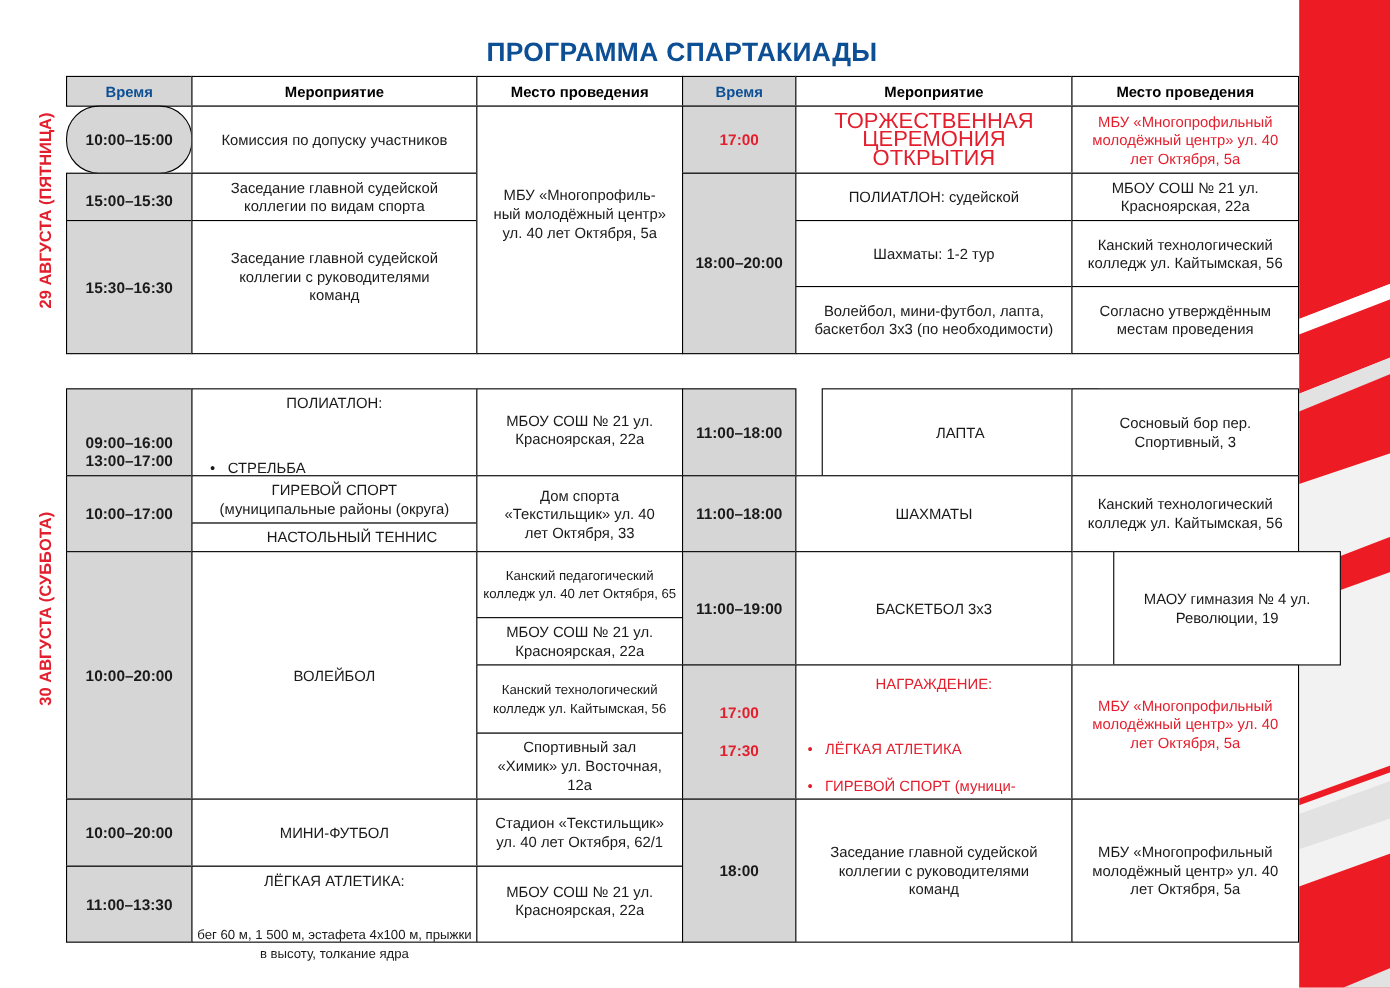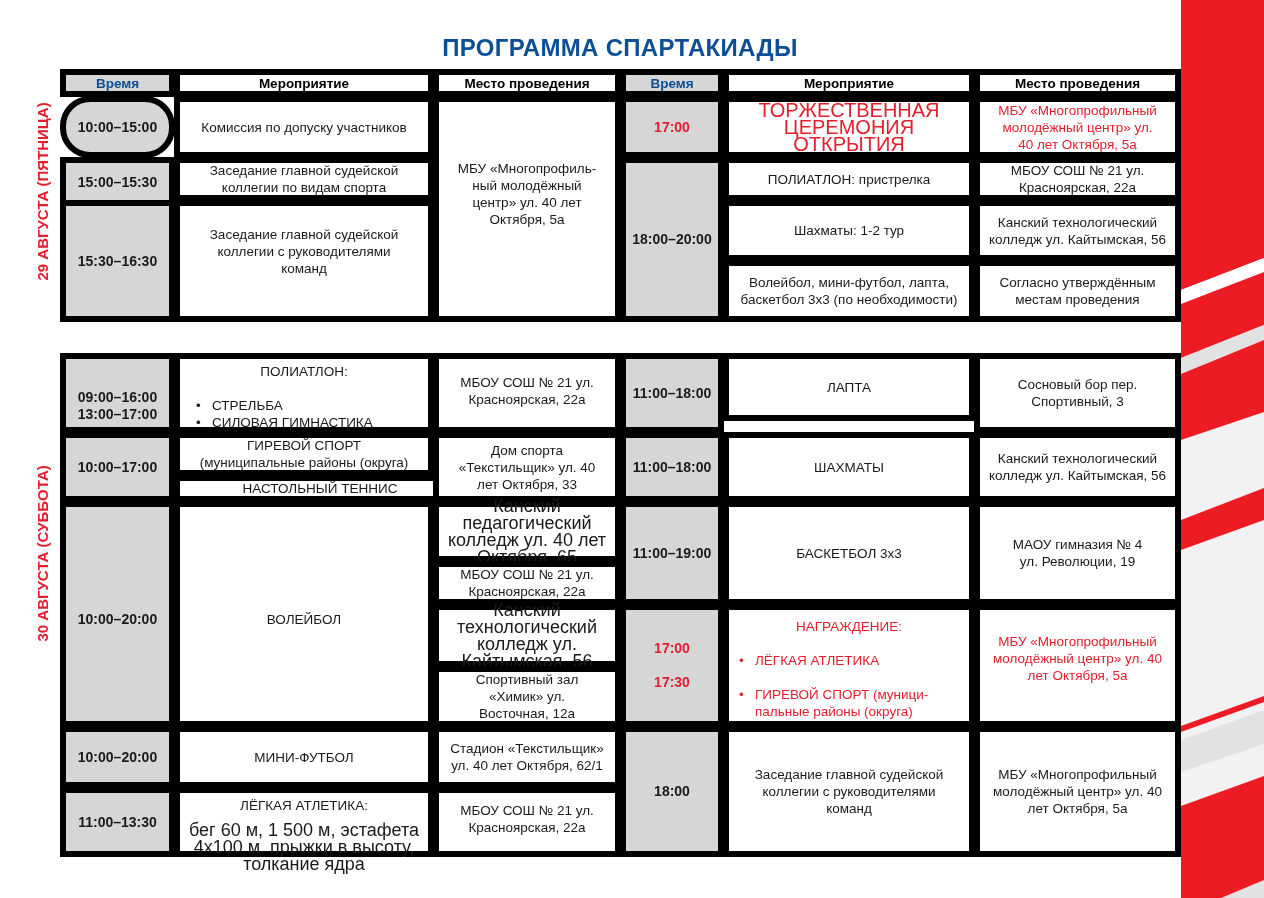--- a/index.html
+++ b/index.html
@@ -3,32 +3,32 @@
 <meta charset="utf-8">
 <style>
   html, body { margin:0; padding:0; }
   body { width:1264px; height:898px; position:relative; background:#ffffff; overflow:hidden;
          font-family:"Liberation Sans", "DejaVu Sans", sans-serif; color:#1a1a1a; }
   .title { position:absolute; left:0; width:1240px; top:34px; text-align:center;
            font-weight:bold; font-size:24px; color:#0d4f94; letter-spacing:0.3px; }
   .stripes { position:absolute; left:1181px; top:0; width:83px; height:898px; }
   .day { position:absolute; color:#e31e2d; font-weight:bold; font-size:15px; white-space:nowrap;
          transform:rotate(-90deg); transform-origin:center center; }
-  .cell { position:absolute; box-sizing:border-box; border:6px solid #000000;
+  .cell { position:absolute; box-sizing:border-box; border:1px solid #000000;
           display:flex; flex-direction:column; justify-content:center; align-items:center;
           text-align:center; font-size:13.5px; line-height:17px; padding:2px 6px; background:#fff; }
   .time { background:#d6d6d6; font-weight:bold; font-size:14px; }
   .hdr { font-weight:bold; color:#000000; font-size:13.5px; }
   .hdr.time { color:#0d4f94; }
   .red { color:#e31e2d; }
-  .top { justify-content:flex-start; }
+  .top { justify-content:flex-start;gap:25px; }
   .lst { align-self:stretch; text-align:left; margin:0; padding-left:10px; list-style:none; }
   .lst li { position:relative; padding-left:16px; }
   .lst li::before { content:"•"; position:absolute; left:0; }
-  .small { font-size:18px; line-height:17px; }
+  .small { font-size:12px; line-height:17px; }
 </style>
 </head>
 <body>
 
 <div class="title">ПРОГРАММА СПАРТАКИАДЫ</div>
 
 <svg class="stripes" viewBox="0 0 83 898" preserveAspectRatio="none">
   <rect x="0" y="0" width="83" height="898" fill="#f2f2f2"></rect>
   <polygon points="0,0 83,0 83,258 0,290" fill="#ed1c24"></polygon>
   <polygon points="0,290 83,258 83,272 0,304" fill="#ffffff"></polygon>
@@ -59,21 +59,21 @@
   <div class="cell" style="left:174px;top:157px;width:260px;height:44px;padding:0 20px;">Заседание главной судейской коллегии по видам спорта</div>
   <div class="cell time" style="left:60px;top:200px;width:115px;height:122px;">15:30–16:30</div>
   <div class="cell" style="left:174px;top:200px;width:260px;height:122px;padding:0 18px 20px;">Заседание главной судейской коллегии с руководителями команд</div>
   <div class="cell" style="left:433px;top:96px;width:188px;height:226px;padding:0 12px 30px;">МБУ «Многопрофиль-ный молодёжный центр» ул. 40 лет Октября, 5а</div>
 
   <div class="cell time red" style="left:620px;top:96px;width:104px;height:62px;">17:00</div>
   <div class="cell red" style="left:723px;top:96px;width:252px;height:62px;font-size:20px;padding:0 30px;">ТОРЖЕСТВЕННАЯ ЦЕРЕМОНИЯ ОТКРЫТИЯ</div>
   <div class="cell red" style="left:974px;top:96px;width:207px;height:62px;padding:0 14px;">МБУ «Многопрофильный молодёжный центр» ул. 40 лет Октября, 5а</div>
 
   <div class="cell time" style="left:620px;top:157px;width:104px;height:165px;">18:00–20:00</div>
-  <div class="cell" style="left:723px;top:157px;width:252px;height:44px;">ПОЛИАТЛОН: пристрелка</div>
+  <div class="cell" style="left:723px;top:157px;width:252px;height:44px;">ПОЛИАТЛОН: судейской</div>
   <div class="cell" style="left:974px;top:157px;width:207px;height:44px;padding:0 28px;">МБОУ СОШ № 21 ул. Красноярская, 22а</div>
   <div class="cell" style="left:723px;top:200px;width:252px;height:61px;">Шахматы: 1-2 тур</div>
   <div class="cell" style="left:974px;top:200px;width:207px;height:61px;padding:0 8px;">Канский технологический колледж ул. Кайтымская, 56</div>
   <div class="cell" style="left:723px;top:260px;width:252px;height:62px;padding:0 10px;">Волейбол, мини-футбол, лапта, баскетбол 3х3 (по необходимости)</div>
   <div class="cell" style="left:974px;top:260px;width:207px;height:62px;padding:0 12px;">Согласно утверждённым местам проведения</div>
 </div>
 
 <div>
 
   <div class="cell time" style="left:60px;top:353px;width:115px;height:80px;justify-content:flex-end;padding-bottom:4px;line-height:17px;">
@@ -109,30 +109,30 @@
   <div class="cell" style="left:433px;top:726px;width:188px;height:62px;padding:0 10px;">Стадион «Текстильщик» ул. 40 лет Октября, 62/1</div>
 
   <div class="cell time" style="left:60px;top:787px;width:115px;height:70px;">11:00–13:30</div>
   <div class="cell top" style="left:174px;top:787px;width:260px;height:70px;padding:4px 4px 0;">
     <span style="margin-bottom:8px;">ЛЁГКАЯ АТЛЕТИКА:</span>
     <span class="small">бег 60 м, 1 500 м, эстафета 4х100 м, прыжки в высоту, толкание ядра</span>
   </div>
   <div class="cell" style="left:433px;top:787px;width:188px;height:70px;padding:0 14px 6px;">МБОУ СОШ № 21 ул. Красноярская, 22а</div>
 
   <div class="cell time" style="left:620px;top:353px;width:104px;height:80px;">11:00–18:00</div>
-  <div class="cell" style="left:723px;top:353px;width:252px;height:68px;">ЛАПТА</div>
+  <div class="cell" style="left:747px;top:353px;width:252px;height:80px;">ЛАПТА</div>
   <div class="cell" style="left:974px;top:353px;width:207px;height:80px;padding:0 36px;">Сосновый бор пер. Спортивный, 3</div>
 
   <div class="cell time" style="left:620px;top:432px;width:104px;height:70px;">11:00–18:00</div>
   <div class="cell" style="left:723px;top:432px;width:252px;height:70px;">ШАХМАТЫ</div>
   <div class="cell" style="left:974px;top:432px;width:207px;height:70px;padding:0 8px;">Канский технологический колледж ул. Кайтымская, 56</div>
 
   <div class="cell time" style="left:620px;top:501px;width:104px;height:104px;">11:00–19:00</div>
   <div class="cell" style="left:723px;top:501px;width:252px;height:104px;">БАСКЕТБОЛ 3х3</div>
-  <div class="cell" style="left:974px;top:501px;width:207px;height:104px;padding:0 24px;">МАОУ гимназия № 4 ул. Революции, 19</div>
+  <div class="cell" style="left:1012px;top:501px;width:207px;height:104px;padding:0 24px;">МАОУ гимназия № 4 ул. Революции, 19</div>
 
   <div class="cell time red" style="left:620px;top:604px;width:104px;height:123px;">
     <span style="margin-bottom:17px;">17:00</span>
     <span>17:30</span>
   </div>
   <div class="cell top red" style="left:723px;top:604px;width:252px;height:123px;padding-top:8px;">
     <span style="margin-bottom:17px;">НАГРАЖДЕНИЕ:</span>
     <ul class="lst" style="padding-left:4px;">
       <li style="margin-bottom:17px;">ЛЁГКАЯ АТЛЕТИКА</li>
       <li style="padding-right:20px;">ГИРЕВОЙ СПОРТ (муници-пальные районы (округа)</li>

